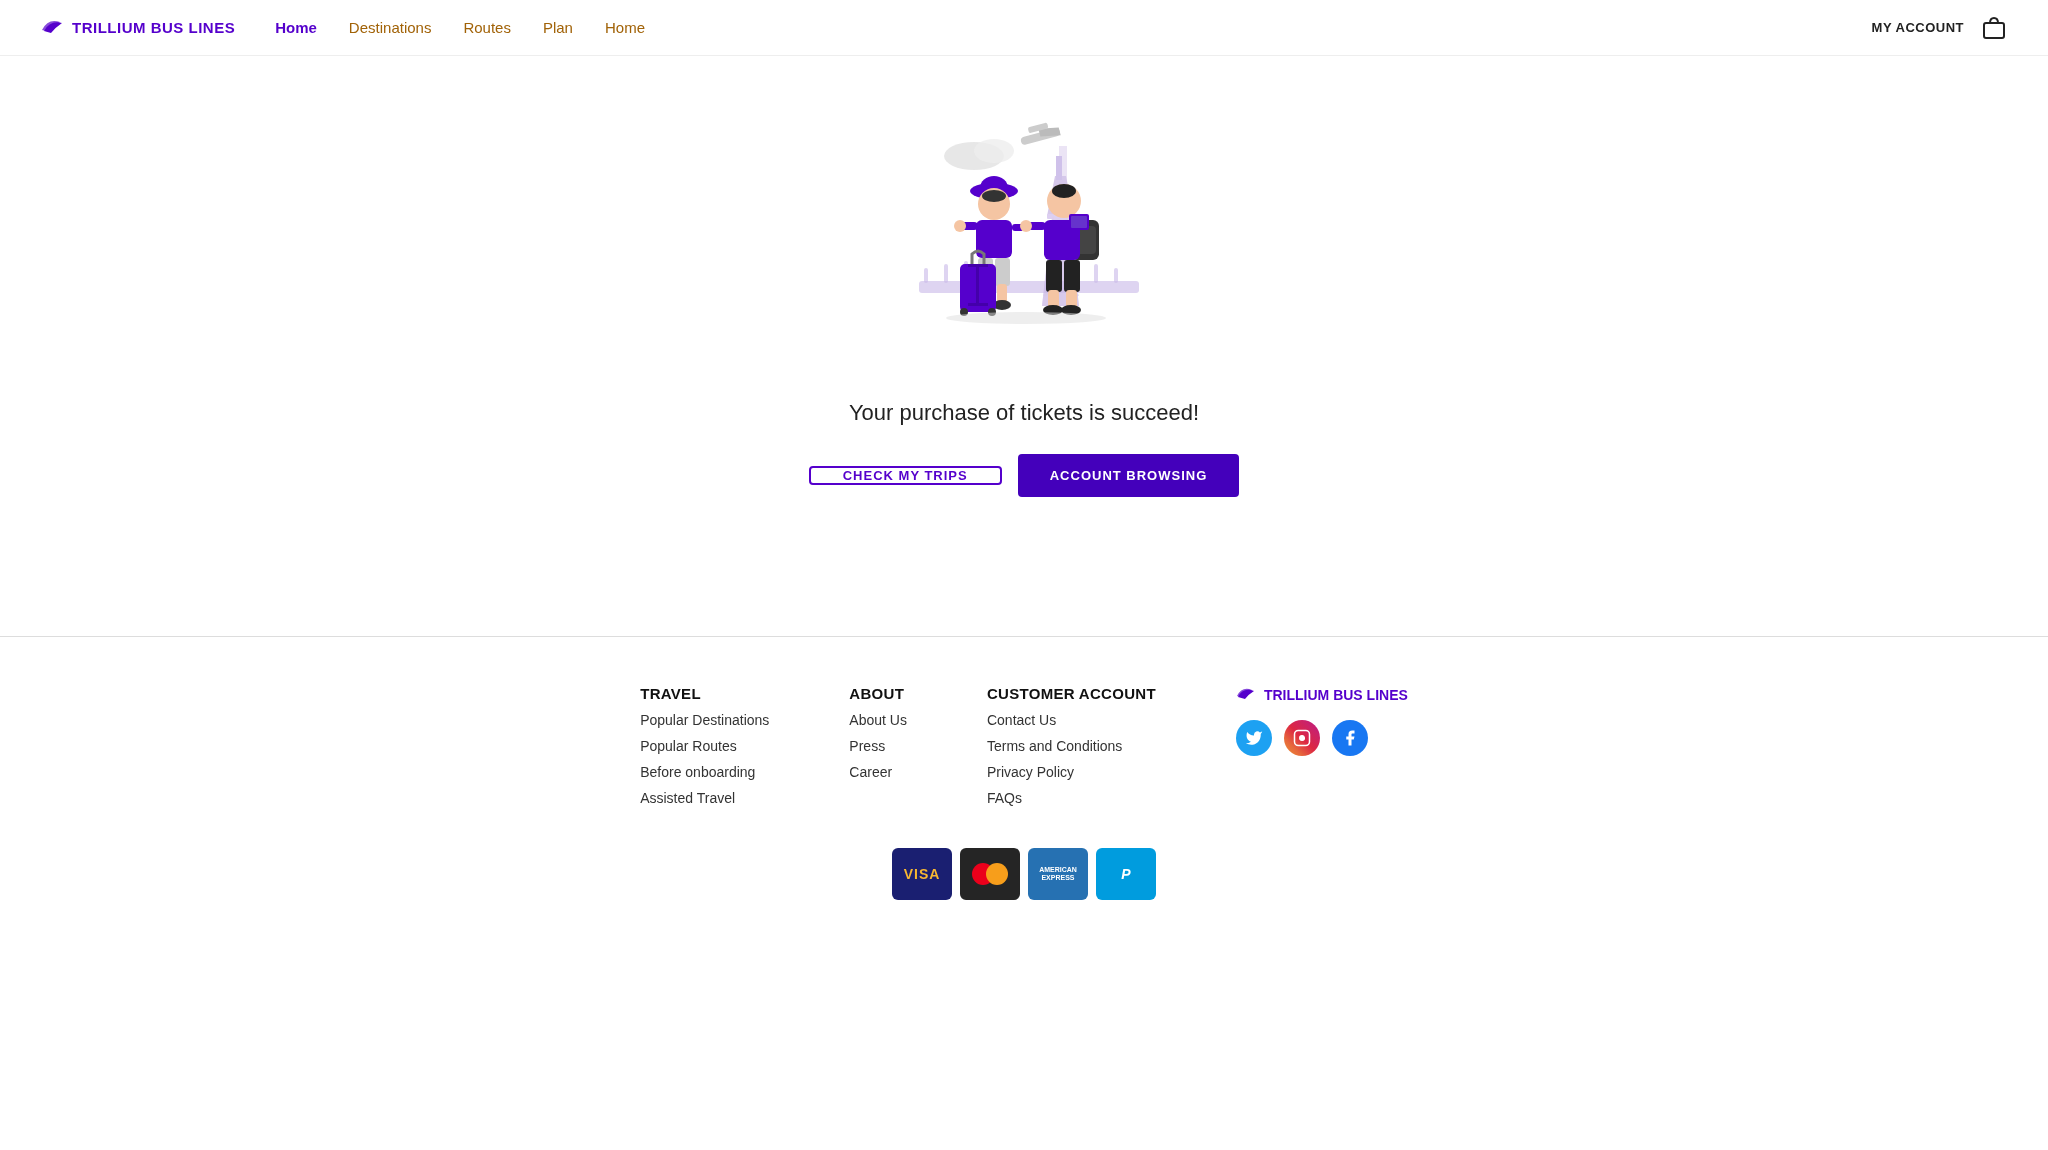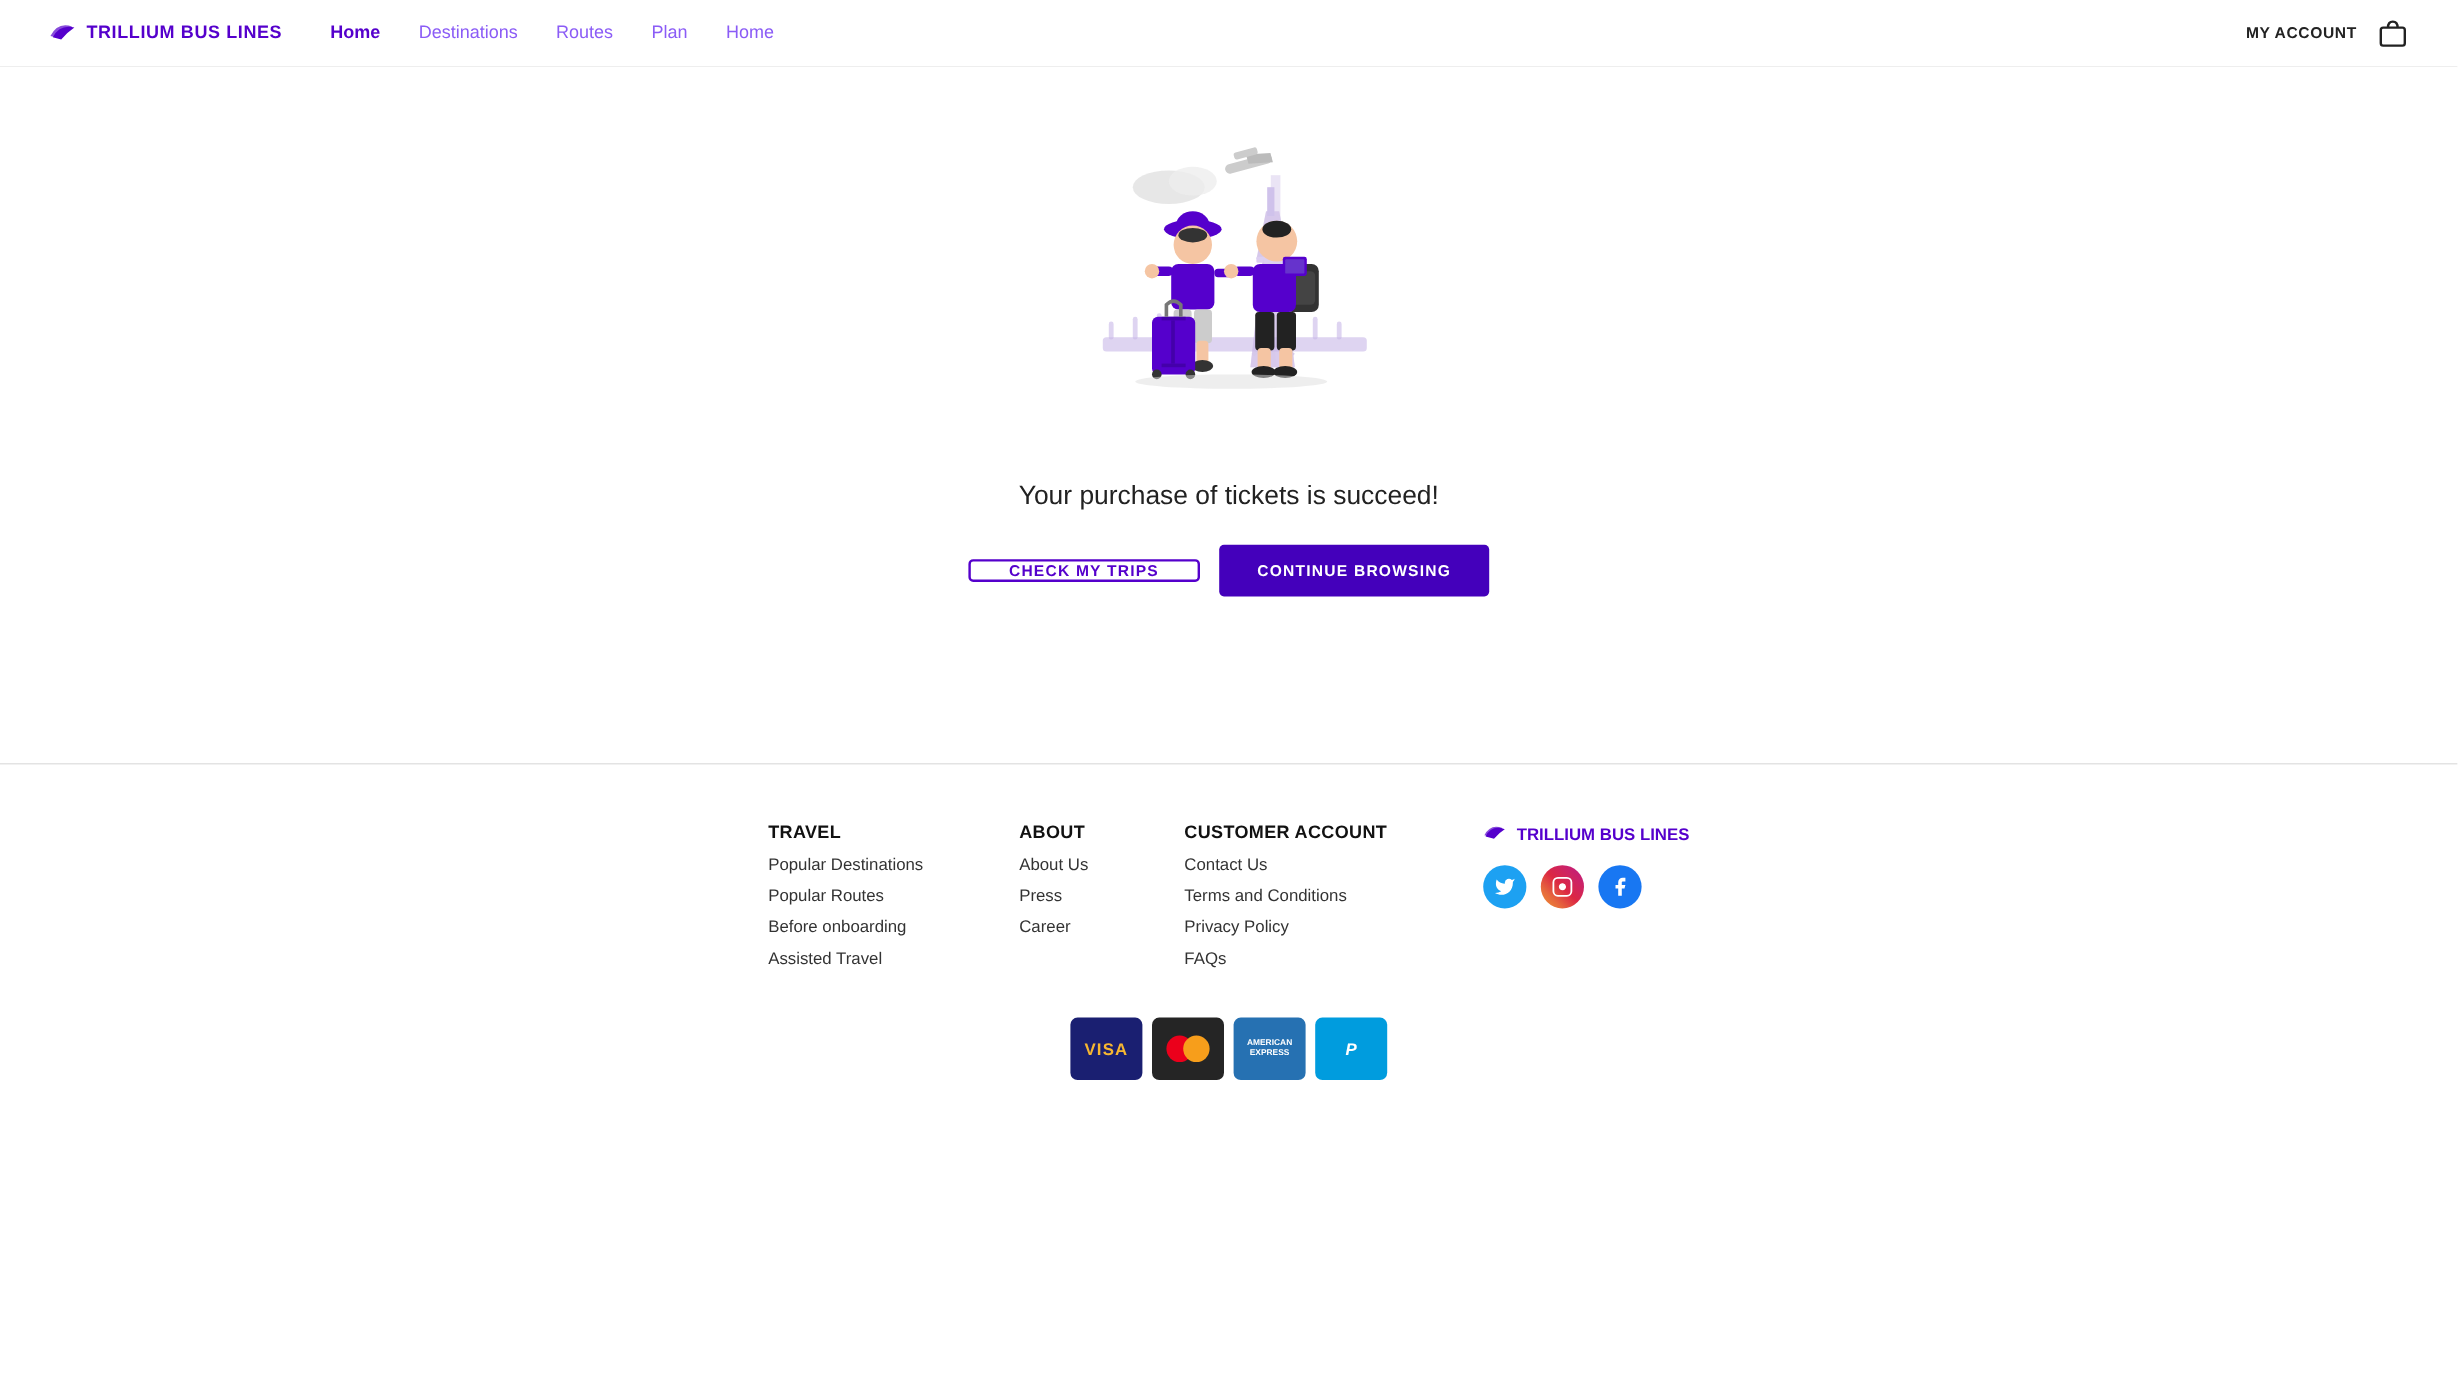--- a/index.html
+++ b/index.html
@@ -32,21 +32,21 @@
       font-size: 20px;
     }
     .nav {
       display: flex;
       gap: 32px;
       flex: 1;
     }
     .nav a {
       text-decoration: none;
       font-size: 15px;
-      color: #8b5cf6;
+      color: #a16207;
       font-weight: 500;
     }
     .nav a.active {
       color: #5500cc;
       font-weight: 700;
     }
     .header-right {
       display: flex;
       align-items: center;
       gap: 16px;
@@ -351,21 +351,21 @@
       <ellipse cx="207" cy="214" rx="10" ry="5" fill="#222"></ellipse>
 
       <ellipse cx="162" cy="222" rx="80" ry="6" fill="#ddd" opacity="0.5"></ellipse>
     </svg>
   </div>
 
   <p class="success-text">Your purchase of tickets is succeed!</p>
 
   <div class="btn-row">
     <button class="btn-outline">CHECK MY TRIPS</button>
-    <button class="btn-filled">CONTINUE BROWSING</button>
+    <button class="btn-filled">ACCOUNT BROWSING</button>
   </div>
 </main>
 
 <footer class="footer">
   <div class="footer-inner">
 
     <div class="footer-col">
       <h4>TRAVEL</h4>
       <a href="#">Popular Destinations</a>
       <a href="#">Popular Routes</a>

